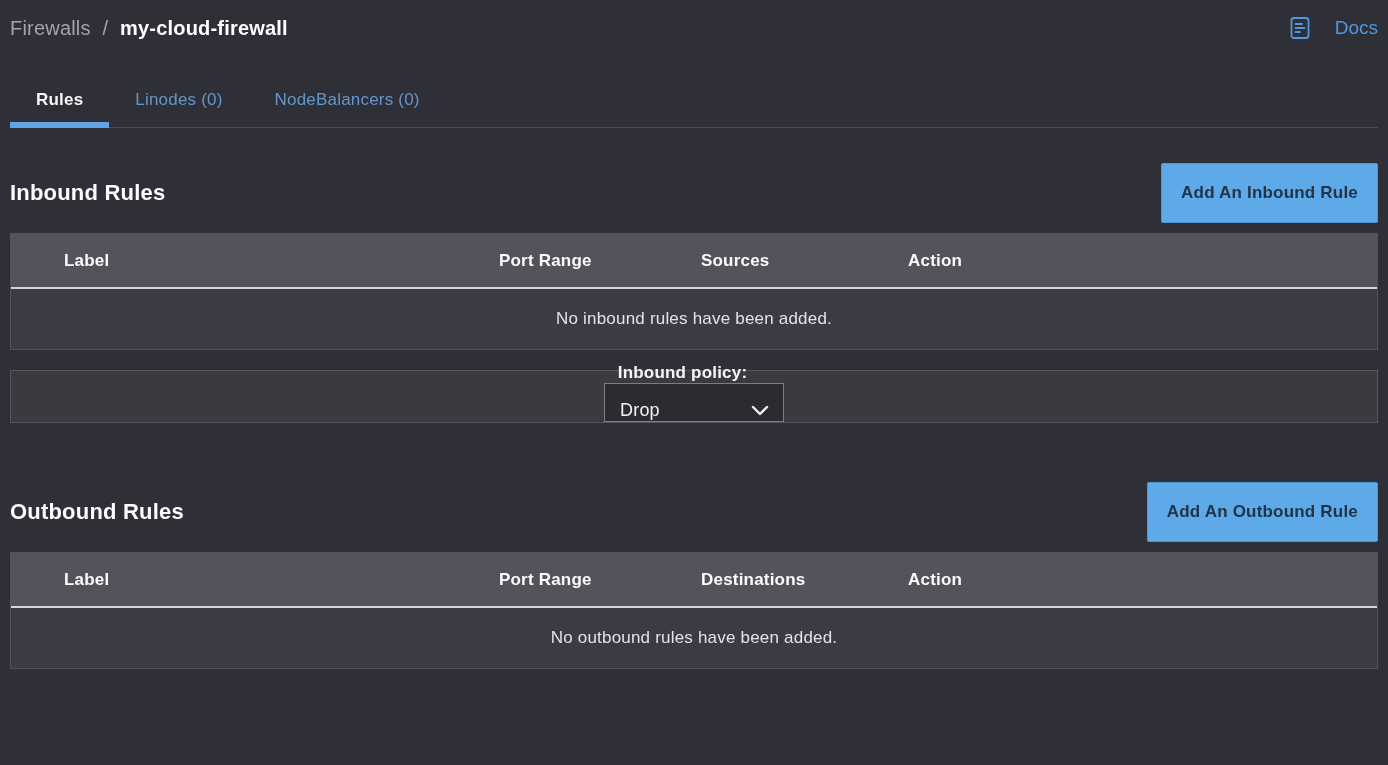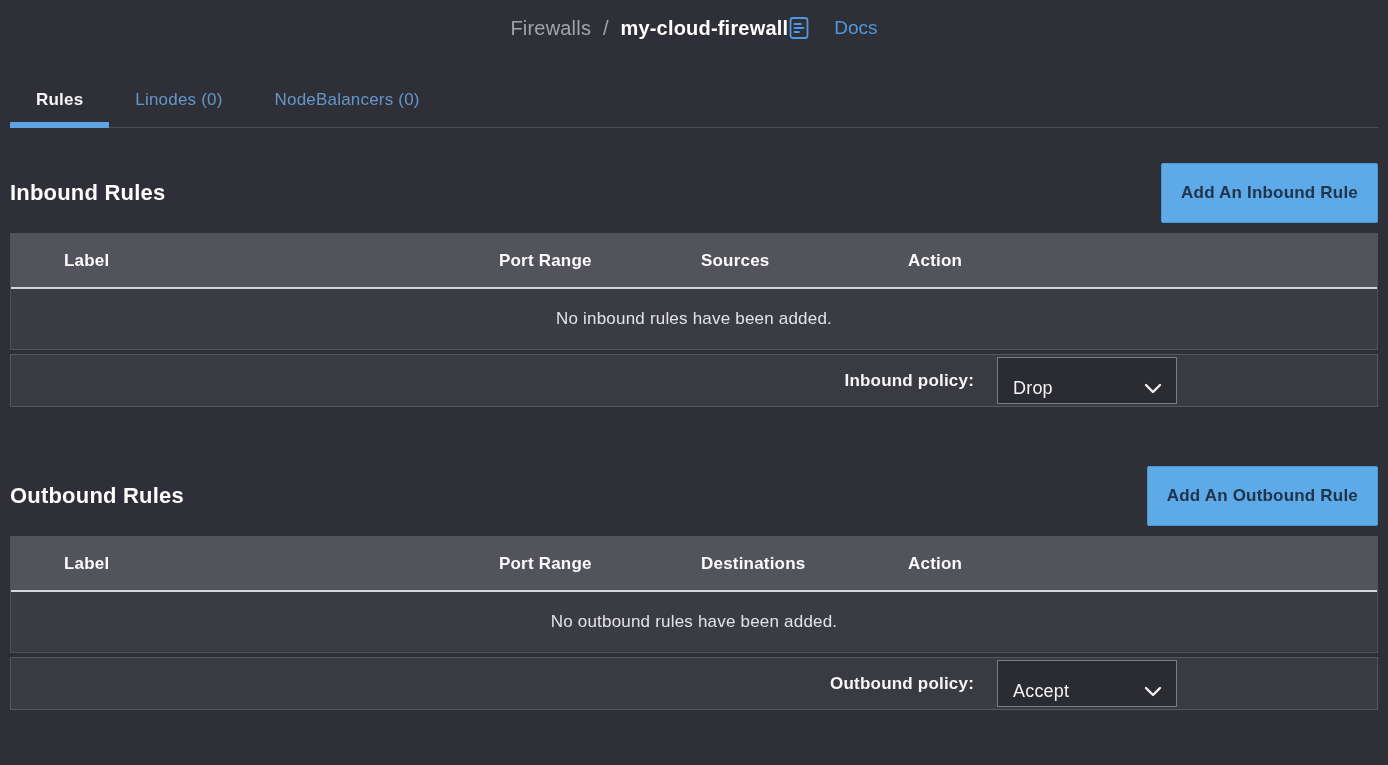--- a/index.html
+++ b/index.html
@@ -10,21 +10,21 @@
     color: #fefefe;
   }
   .page { padding: 0 10px; }
 
   
   .topbar {
     margin-top: 6px;
     height: 44px;
     display: flex;
     align-items: center;
-    justify-content: center;
+    justify-content: space-between;
   }
   .breadcrumb { font-size: 20px; letter-spacing: .2px; }
   .crumb-parent { color: #a3a4aa; font-weight: 400; cursor: pointer; }
   .crumb-sep { color: #a3a4aa; margin: 0 6px; }
   .crumb-current { color: #fefefe; font-weight: 700; }
   .docs-link {
     display: flex; align-items: center; gap: 24px;
     color: #4f97de; font-size: 19px; cursor: pointer;
   }
   .docs-link svg { display: block; }
@@ -87,25 +87,25 @@
   .th.first { padding-left: 24px; }
   .empty-row {
     height: 60px;
     background: #3b3c43;
     display: flex; align-items: center; justify-content: center;
   }
   .empty-text { font-size: 17px; color: #e2e3e7; letter-spacing: .2px; }
 
   
   .policy-row {
-    margin-top: 4px;
+    margin-top: 20px;
     height: 53px;
     background: #3a3b41;
     border: 1px solid #56575d;
-    display: flex; align-items: center; justify-content: flex-end;
+    display: flex; align-items: center; justify-content: flex-end; flex-direction: column;
   }
   .policy-label { font-size: 17px; font-weight: 700; color: #f6f6f8; margin-right: 23px; letter-spacing: .2px; }
   .policy-select {
     width: 180px; height: 47px;
     background: #2b2c31;
     border: 1px solid #7c7d83;
     display: flex; align-items: center; justify-content: space-between;
     padding: 16px 14px 0 15px;
     cursor: pointer;
   }
@@ -189,26 +189,14 @@
       <div class="th first">Label</div>
       <div class="th">Port Range</div>
       <div class="th">Destinations</div>
       <div class="th">Action</div>
     </div>
     <div class="empty-row">
       <span class="empty-text">No outbound rules have been added.</span>
     </div>
   </div>
 
-  <div class="policy-row">
-    <span class="policy-label">Outbound policy:</span>
-    <div class="policy-select">
-      <span class="value">Accept</span>
-      <span>
-        <svg width="18" height="11" viewBox="0 0 18 11" fill="none" stroke="#f2f2f4" stroke-width="2.4" stroke-linecap="round" stroke-linejoin="round">
-          <polyline points="2,2 9,9 16,2"></polyline>
-        </svg>
-      </span>
-    </div>
-    <span class="policy-spacer"></span>
-  </div>
 
 </div>
 
 </body></html>

